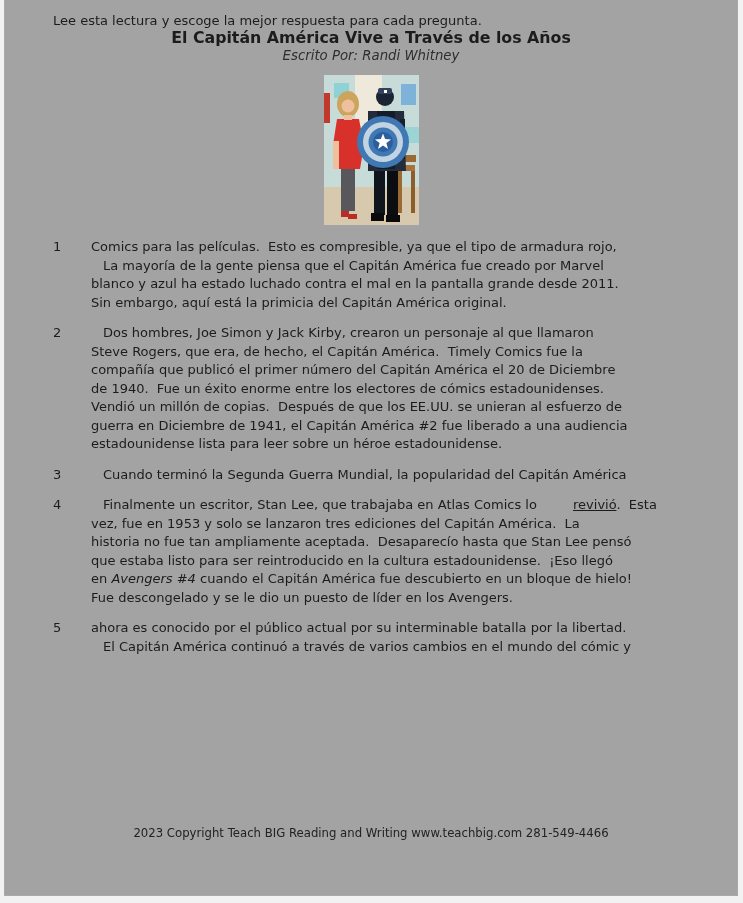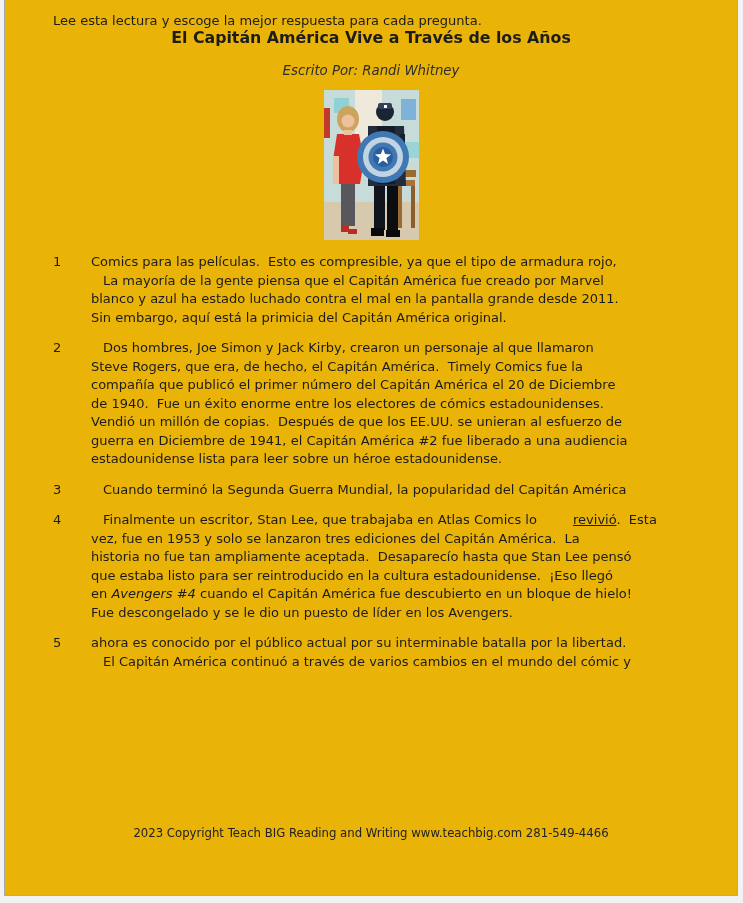--- a/index.html
+++ b/index.html
@@ -6,40 +6,40 @@
   body{
     background:#f2f2f2;
     font-family:"DejaVu Sans","Liberation Sans",sans-serif;
     color:#1c1c1c;
     width:743px;height:903px;overflow:hidden;
   }
   .page{
     box-sizing:border-box;
     width:734px;height:896px;
     margin-left:4px;
-    background:#eab308;
+    background:#a3a3a3;
     border:1px solid #a9a9a9;
     border-top:none;
     position:relative;
   }
   .instruction{
     padding-top:13px;
     margin-left:48px;
     font-size:13px;
     line-height:16px;
     white-space:pre;
   }
   .title{
     text-align:center;
     font-size:15.8px;
     font-weight:bold;
     line-height:18px;
   }
   .byline{
-    margin-top:16px;
+    margin-top:1px;
     text-align:center;
     font-style:italic;
     font-size:13.3px;
     color:#2e2e2e;
     line-height:16px;
   }
   .photo-wrap{
     margin:11px auto 0 auto;
     width:95px;height:150px;
     display:block;

